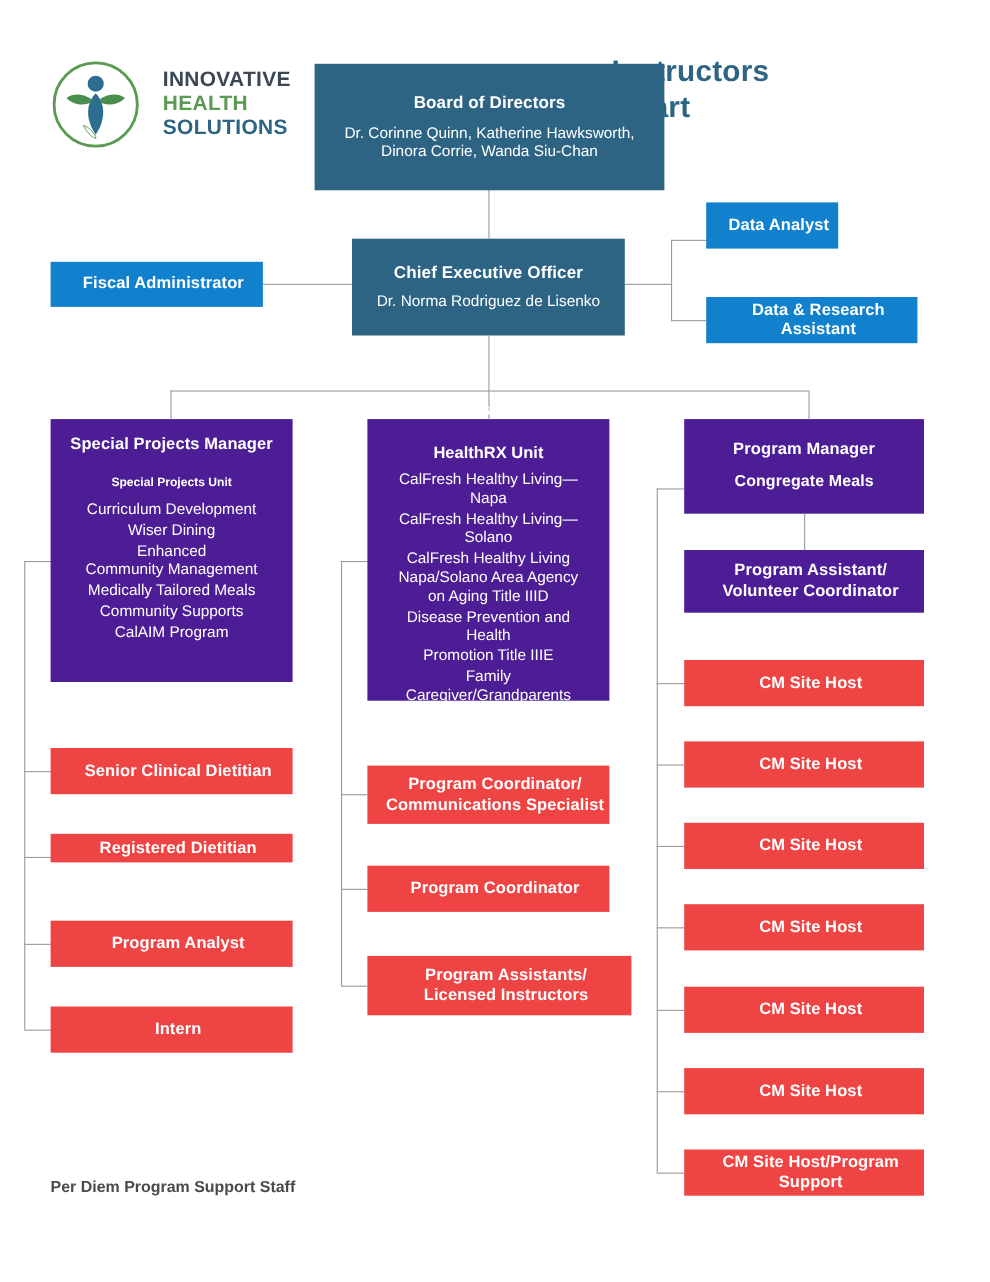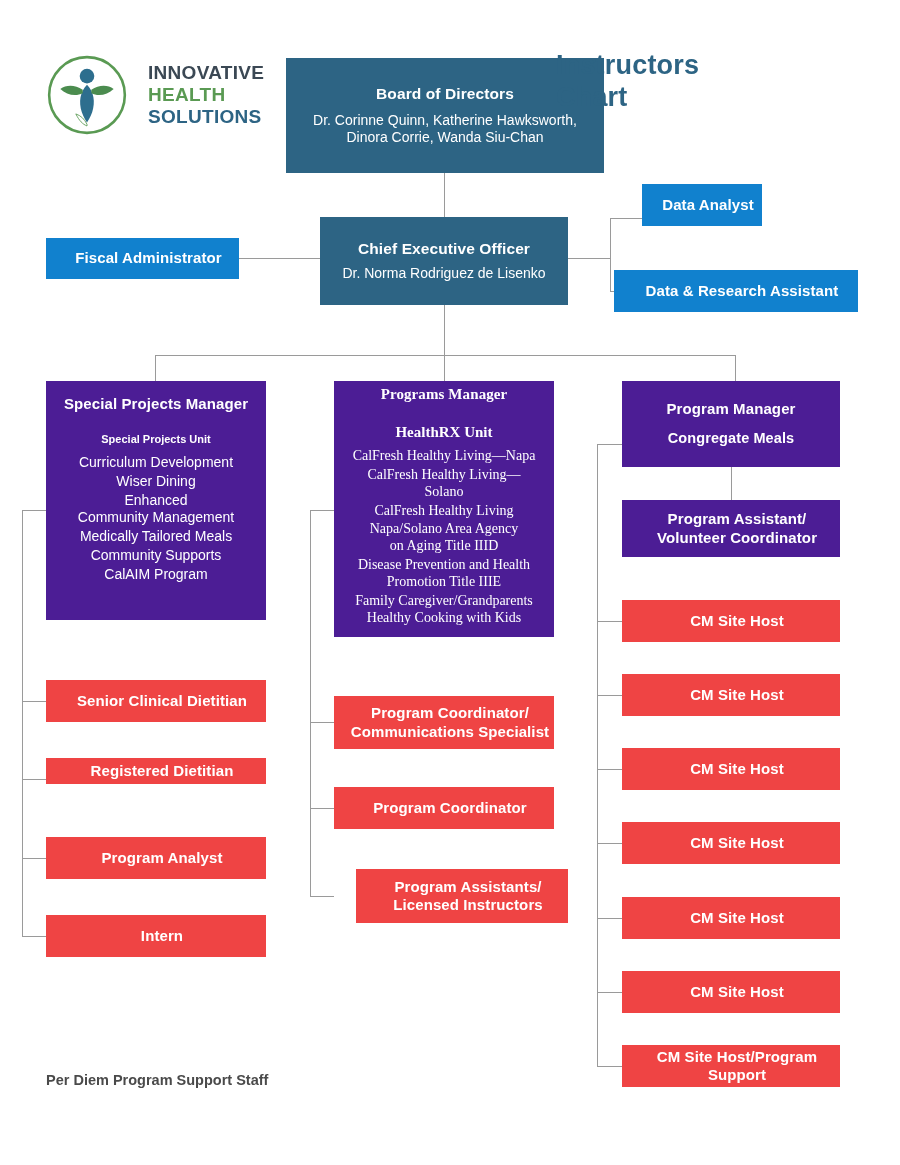--- a/index.html
+++ b/index.html
@@ -204,21 +204,21 @@
 
   <div class="box box-dark" style="left:320px; top:217px; width:248px; height:88px; padding:4px 10px;">
     <div class="b-title" style="font-size:15.5px; margin-bottom:7px;">Chief Executive Officer</div>
     <div class="b-sub" style="font-size:14px;">Dr. Norma Rodriguez de Lisenko</div>
   </div>
 
   <div class="box box-blue" style="left:642px; top:184px; width:120px; height:42px;">
     <div class="b-title" style="font-size:15px;">Data Analyst</div>
   </div>
 
-  <div class="box box-blue" style="left:614px; top:270px; width:244px; height:42px;">
+  <div class="box box-blue" style="left:642px; top:270px; width:192px; height:42px;">
     <div class="b-title" style="font-size:15px;">Data &amp; Research Assistant</div>
   </div>
 
   <div class="box box-green" style="left:46px; top:381px; width:220px; height:239px; padding:14px 8px 10px; justify-content:flex-start;">
     <div class="b-title" style="font-size:15px; margin-bottom:20px;">Special Projects Manager</div>
     <div class="unit-head" style="font-size:11px; margin-bottom:6px;">Special Projects Unit</div>
     <ul class="unit-list" style="font-size:14px;">
         <li>Curriculum Development</li>
         <li>Wiser Dining</li>
         <li>Enhanced<br>Community Management</li>
@@ -234,39 +234,39 @@
   <div class="box box-lgreen" style="left:46px; top:758px; width:220px; height:26px;">
     <div class="b-title" style="font-size:15px;">Registered Dietitian</div>
   </div>
   <div class="box box-lgreen" style="left:46px; top:837px; width:220px; height:42px;">
     <div class="b-title" style="font-size:15px;">Program Analyst</div>
   </div>
   <div class="box box-lgreen" style="left:46px; top:915px; width:220px; height:42px;">
     <div class="b-title" style="font-size:15px;">Intern</div>
   </div>
 
-  <div class="box box-green" style="left:334px; top:381px; width:220px; height:256px; padding:14px 12px 10px; justify-content:flex-end;font-family:Liberation Serif, serif;">
+  <div class="box box-green" style="left:334px; top:381px; width:220px; height:256px; padding:14px 12px 10px; justify-content:center;">
     <div class="b-title" style="font-size:15px; margin-bottom:20px;">Programs Manager</div>
     <div class="unit-head" style="font-size:15px; margin-bottom:5px;">HealthRX Unit</div>
     <ul class="unit-list" style="font-size:14px;">
         <li>CalFresh Healthy Living—Napa</li>
         <li>CalFresh Healthy Living—Solano</li>
         <li>CalFresh Healthy Living<br>Napa/Solano Area Agency<br>on Aging Title IIID</li>
         <li>Disease Prevention and Health<br>Promotion Title IIIE</li>
         <li>Family Caregiver/Grandparents<br>Healthy Cooking with Kids</li>
       </ul>
   </div>
 
   <div class="box box-lgreen" style="left:334px; top:696px; width:220px; height:53px;">
     <div class="b-title" style="font-size:15px;">Program Coordinator/<br>Communications Specialist</div>
   </div>
   <div class="box box-lgreen" style="left:334px; top:787px; width:220px; height:42px;">
     <div class="b-title" style="font-size:15px;">Program Coordinator</div>
   </div>
-  <div class="box box-lgreen" style="left:334px; top:869px; width:212px; height:54px;margin-left:22px;">
+  <div class="box box-lgreen" style="left:334px; top:869px; width:240px; height:54px;">
     <div class="b-title" style="font-size:15px;">Program Assistants/<br>Licensed Instructors</div>
   </div>
 
   <div class="box box-green" style="left:622px; top:381px; width:218px; height:86px; padding:6px 8px;">
     <div class="b-title" style="font-size:15px; margin-bottom:12px;">Program Manager</div>
     <div class="b-title" style="font-size:14.5px;">Congregate Meals</div>
   </div>
 
   <div class="box box-green" style="left:622px; top:500px; width:218px; height:57px;">
     <div class="b-title" style="font-size:15px;">Program Assistant/<br>Volunteer Coordinator</div>

